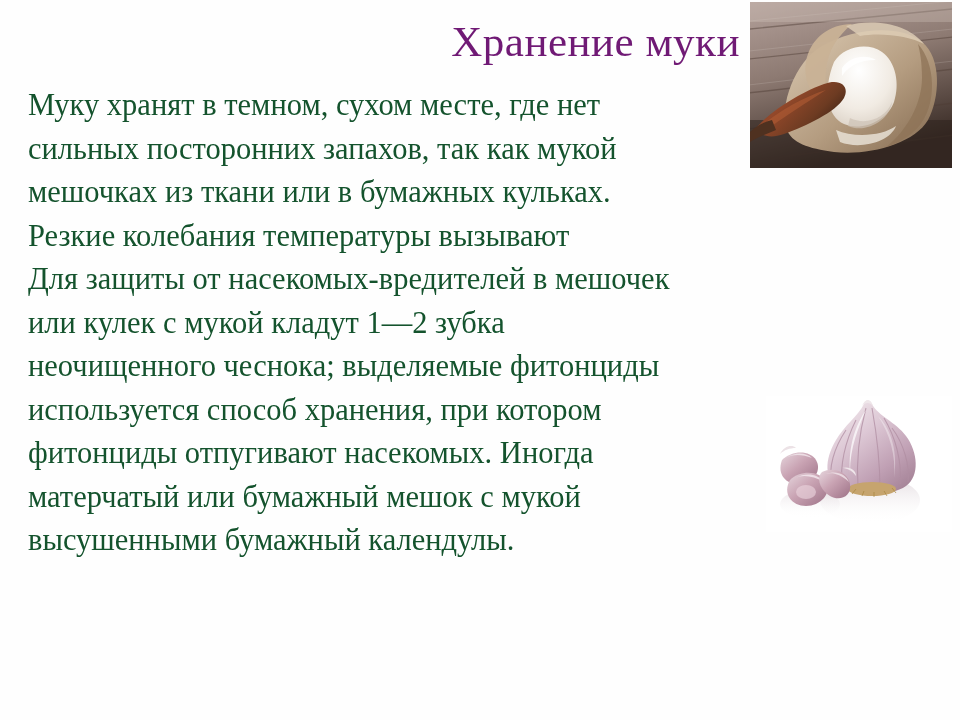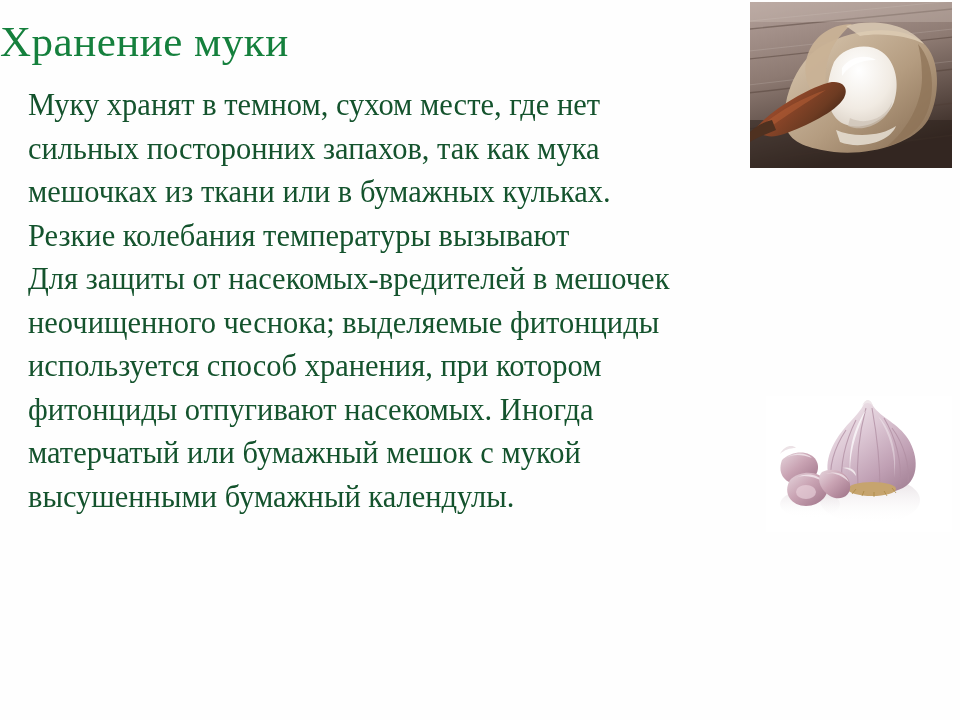--- a/index.html
+++ b/index.html
@@ -24,25 +24,25 @@
     background: #fefefe;
     overflow: hidden;
   }
 
   
   .title {
     position: absolute;
     left: 0;
     top: 16px;
     width: 740px;
-    text-align: left;
+    text-align: right;
     font-size: 43px;
     line-height: 52px;
     letter-spacing: 0.5px;
-    color: #15803d;
+    color: #701a75;
     font-family: "Liberation Serif", "DejaVu Serif", serif;
     white-space: nowrap;
   }
 
   
   .body-text {
     position: absolute;
     left: 28px;
     top: 84px;
     width: 830px;
@@ -145,24 +145,25 @@
         <path d="M 14 122 C 30 108 56 94 76 88 C 64 96 38 112 22 124 Z" fill="#b05c33" opacity="0.6"></path>
         <path d="M 0 130 C 6 124 14 120 22 118 L 26 128 C 16 132 6 136 0 140 Z" fill="#4f3120"></path>
       </g>
     </svg>
   </div>
 
   <div class="title">Хранение муки</div>
 
   <div class="body-text">
     <div class="line">Муку хранят в темном, сухом месте, где нет</div>
-    <div class="line">сильных посторонних запахов, так как мука</div>
+    <div class="line">сильных посторонних запахов, так как мукой</div>
     <div class="line">мешочках из ткани или в бумажных кульках.</div>
     <div class="line">Резкие колебания температуры вызывают</div>
     <div class="line">Для защиты от насекомых-вредителей в мешочек</div>
+    <div class="line">или кулек с мукой кладут 1—2 зубка</div>
     <div class="line">неочищенного чеснока; выделяемые фитонциды</div>
     <div class="line">используется способ хранения, при котором</div>
     <div class="line">фитонциды отпугивают насекомых. Иногда</div>
     <div class="line">матерчатый или бумажный мешок с мукой</div>
     <div class="line">высушенными бумажный календулы.</div>
   </div>
 
   <div class="photo photo-garlic">
     <svg width="186" height="136" viewBox="0 0 186 136" xmlns="http://www.w3.org/2000/svg">
       <defs>

